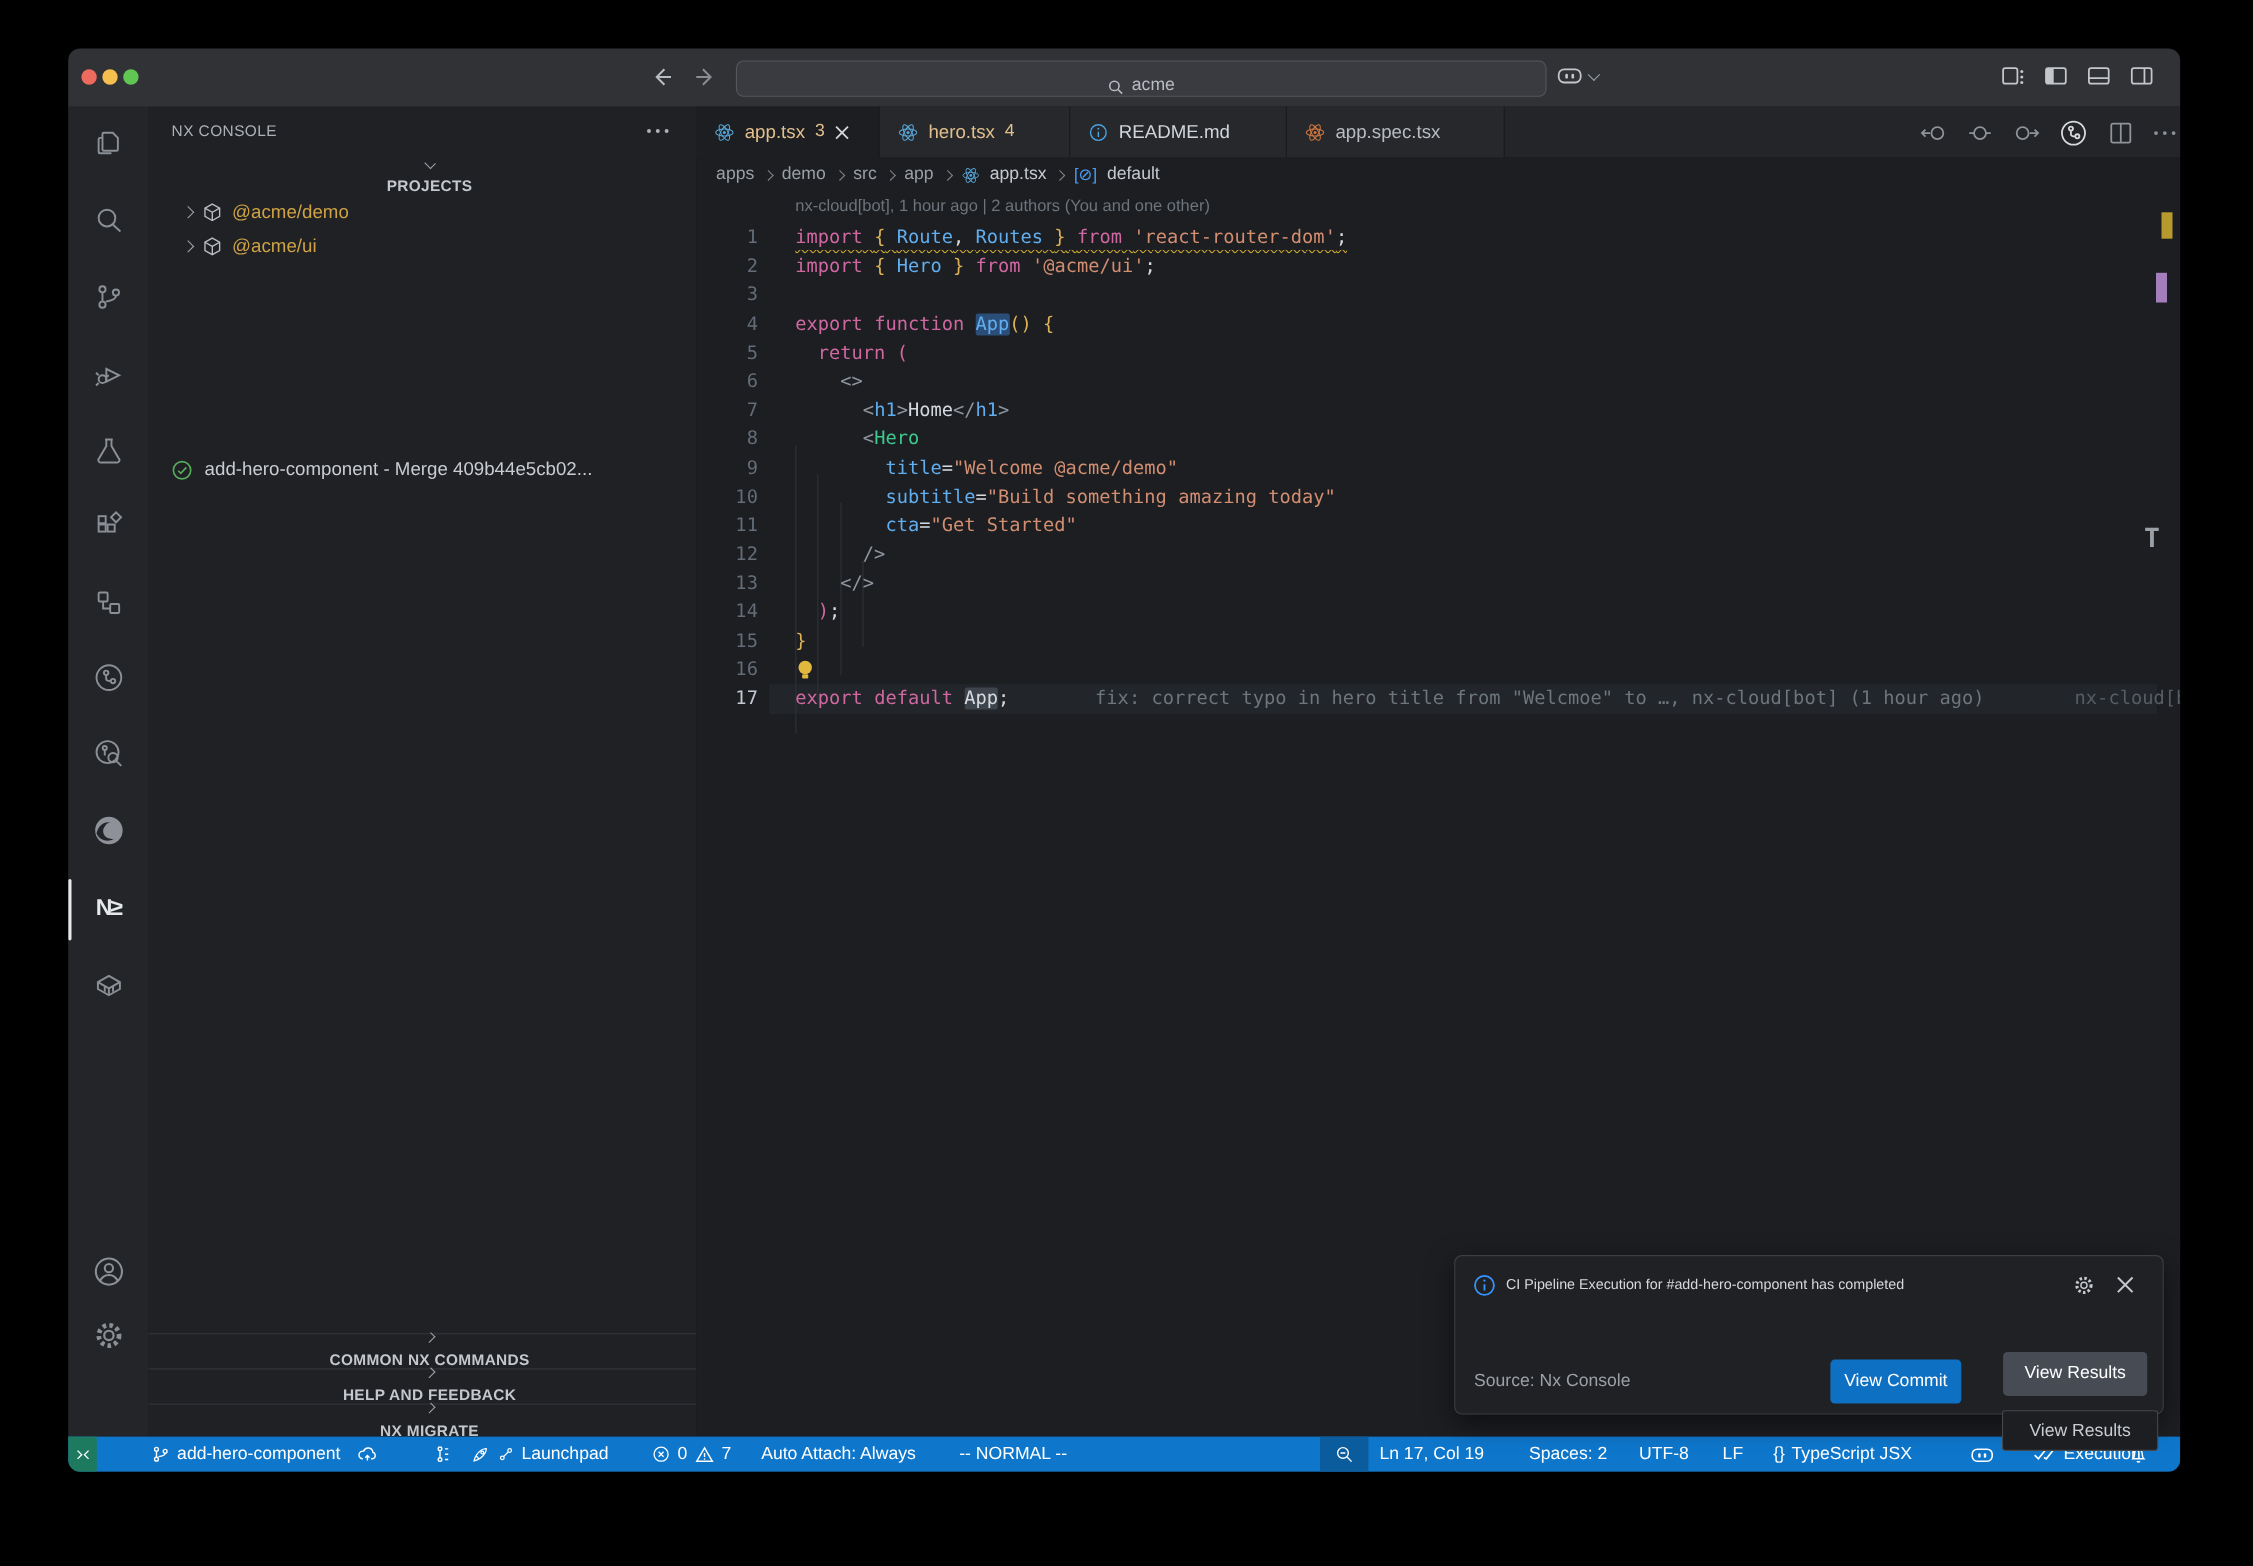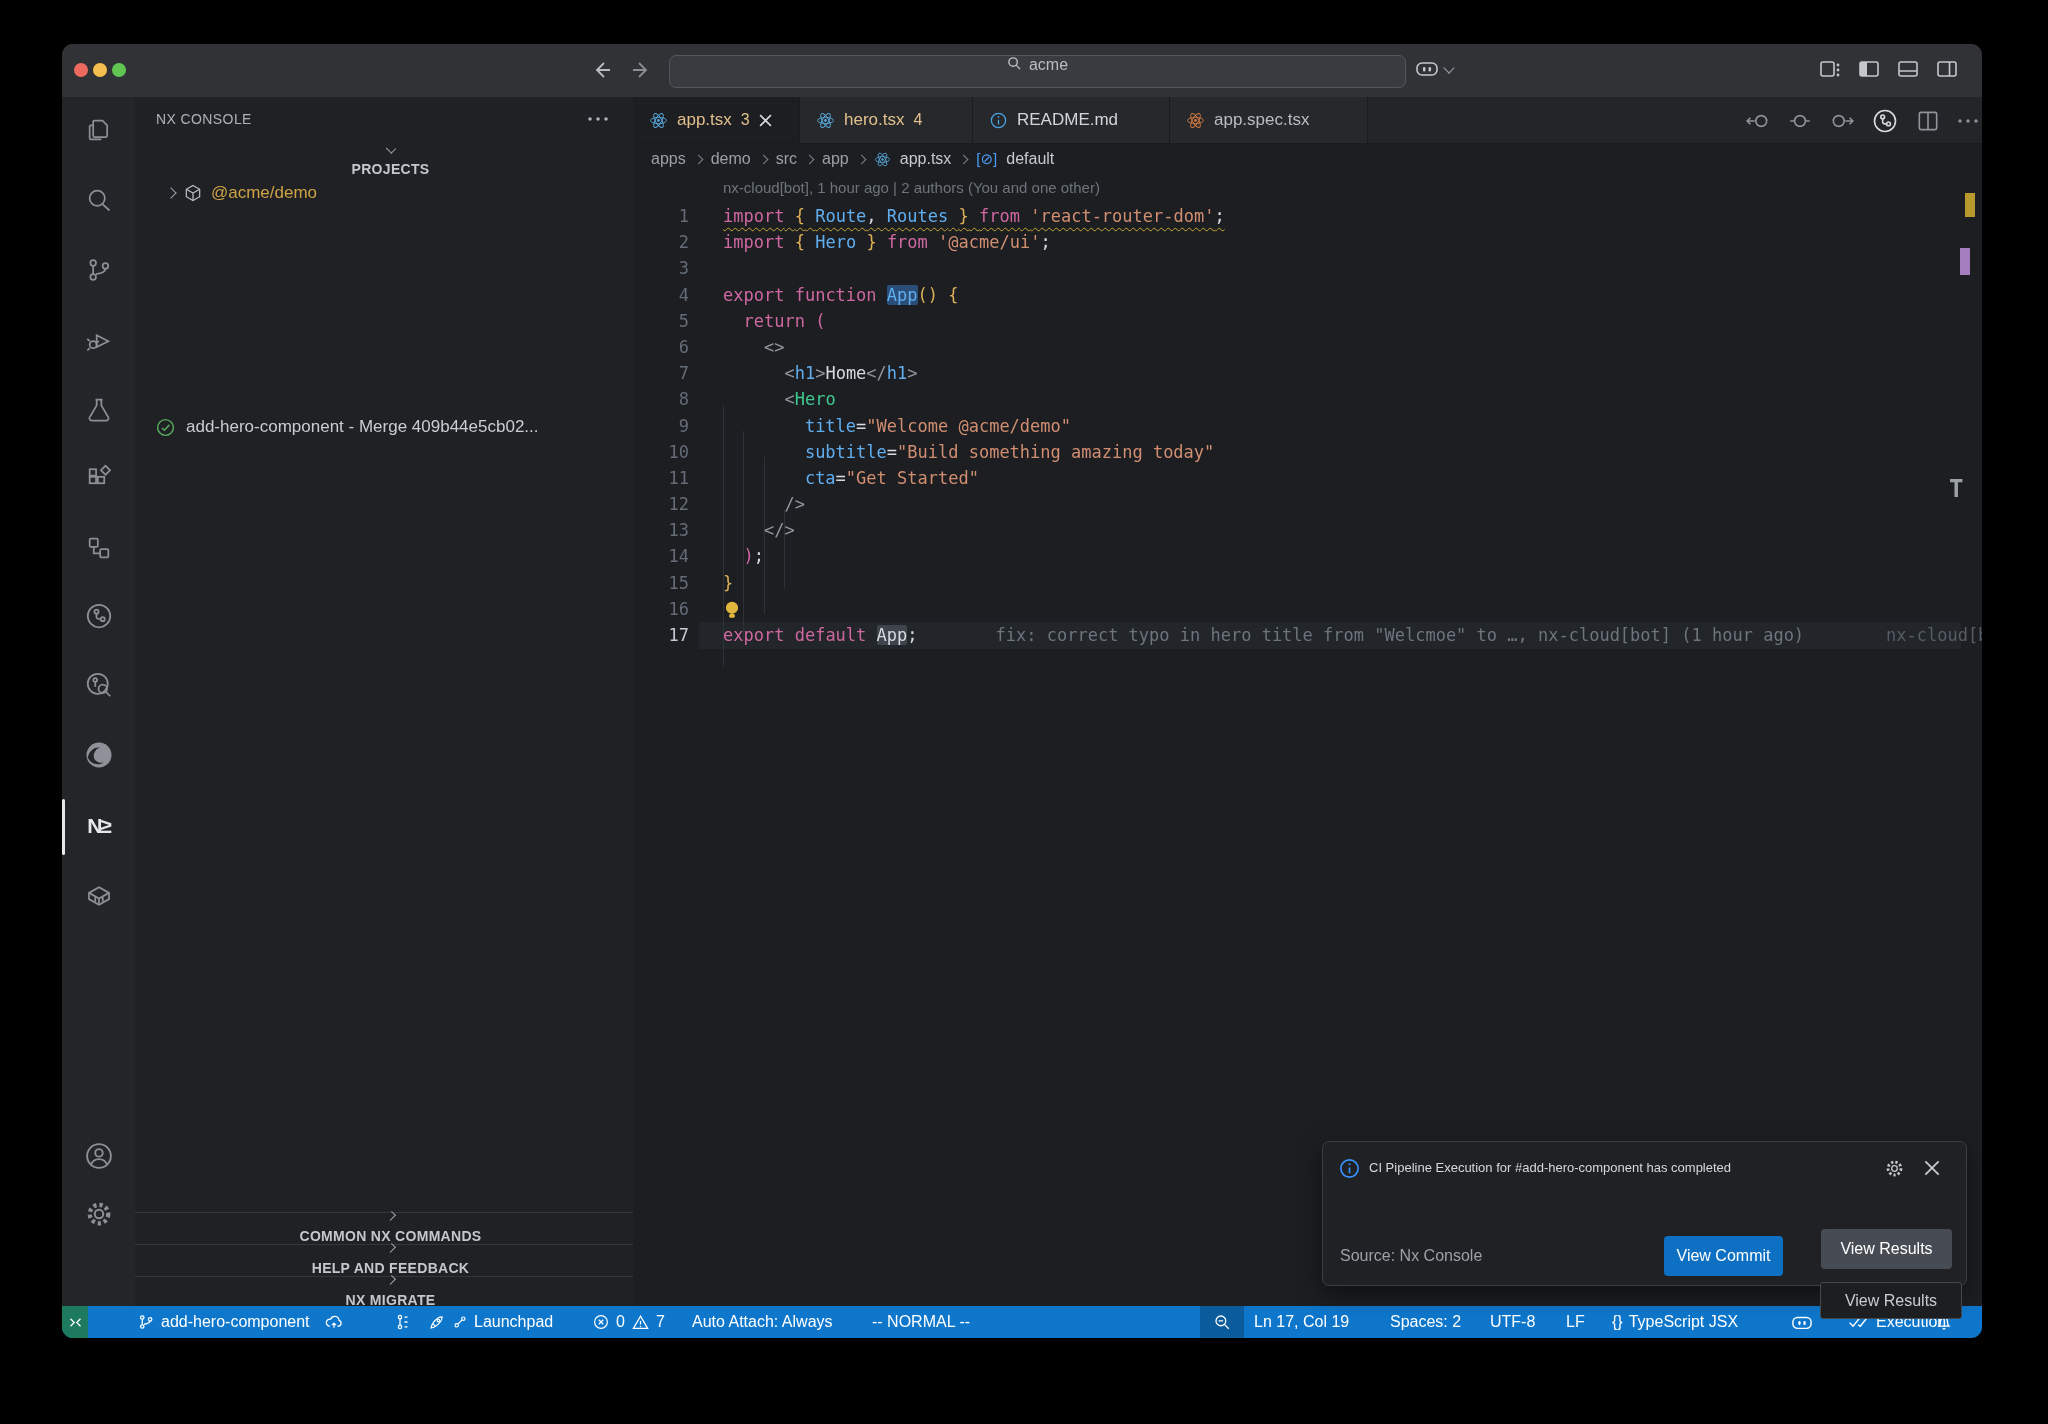--- a/index.html
+++ b/index.html
@@ -6,21 +6,21 @@
   #stage{position:relative;width:2048px;height:1424px;background:#000;overflow:hidden;
          font-family:"Liberation Sans",sans-serif;-webkit-font-smoothing:antialiased;}
   #win{position:absolute;left:62px;top:44px;width:1920px;height:1294px;border-radius:11px;
        overflow:hidden;background:#1c1e22;box-shadow:0 24px 70px rgba(0,0,0,.8);}
   .abs{position:absolute;}
   
   .titlebar{position:absolute;left:0;top:0;width:100%;height:53px;background:#313236;border-bottom:1px solid #232427;}
   .tl{position:absolute;top:19px;width:14px;height:14px;border-radius:50%;}
   .navarrow{position:absolute;top:14px;color:#b9bdc2;}
   .searchbox{position:absolute;left:607px;top:11px;width:735px;height:31px;background:#3a3b40;
-             border:1px solid #55565c;border-radius:7px;display:flex;align-items:flex-start;justify-content:center;
+             border:1px solid #55565c;border-radius:7px;display:flex;align-items:flex-end;justify-content:center;
              color:#b9bdc2;font-size:16px;gap:7px;}
   .copilot-group{position:absolute;left:1352px;top:13px;display:flex;align-items:center;gap:5px;color:#c3c7cc;}
   .layout-icons{position:absolute;left:1756px;top:13px;display:flex;gap:15px;color:#c3c7cc;}
   
   .activitybar{position:absolute;left:0;top:53px;width:73px;height:1209px;background:#232529;}
   .act-item{position:absolute;left:0;width:73px;height:50px;display:flex;align-items:center;justify-content:center;color:#8b9096;}
   .act-item.active{color:#e6e9ec;}
   .act-indicator{position:absolute;left:0;width:3px;height:56px;background:#e6e9ec;border-radius:2px;}
   .nx-logo{font-weight:700;font-size:21px;letter-spacing:-2px;}
   
@@ -277,20 +277,31 @@
       <span class="chev right"></span>
       <span>
         <svg width="20" height="20" viewBox="0 0 24 24" fill="none" stroke="#b9bdc2" stroke-width="1.5">
               <path d="M12 3 20 7.5v9L12 21 4 16.5v-9z"></path>
               <path d="M4 7.5 12 12l8-4.5M12 12v9"></path>
             </svg>
           </span>
       <span class="proj-label">@acme/demo</span>
       <span class="gold-dot"></span>
     </div>
+    <div class="tree-row" style="top:111px">
+      <span class="chev right"></span>
+      <span>
+        <svg width="20" height="20" viewBox="0 0 24 24" fill="none" stroke="#b9bdc2" stroke-width="1.5">
+              <path d="M12 3 20 7.5v9L12 21 4 16.5v-9z"></path>
+              <path d="M4 7.5 12 12l8-4.5M12 12v9"></path>
+            </svg>
+          </span>
+      <span class="proj-label">@acme/ui</span>
+      <span class="gold-dot"></span>
+    </div>
     <div class="cloud-item" style="top:314px">
       <span>
         <svg width="21" height="21" viewBox="0 0 24 24" fill="none" stroke="#57ab5a" stroke-width="1.7">
               <circle cx="12" cy="12" r="9"></circle>
               <path d="M8 12.5l2.7 2.7L16.5 9"></path>
             </svg>
           </span>
       <span>add-hero-component - Merge 409b44e5cb02...</span>
     </div>
     <div class="sec-row bdr-top" style="top:1115px">

